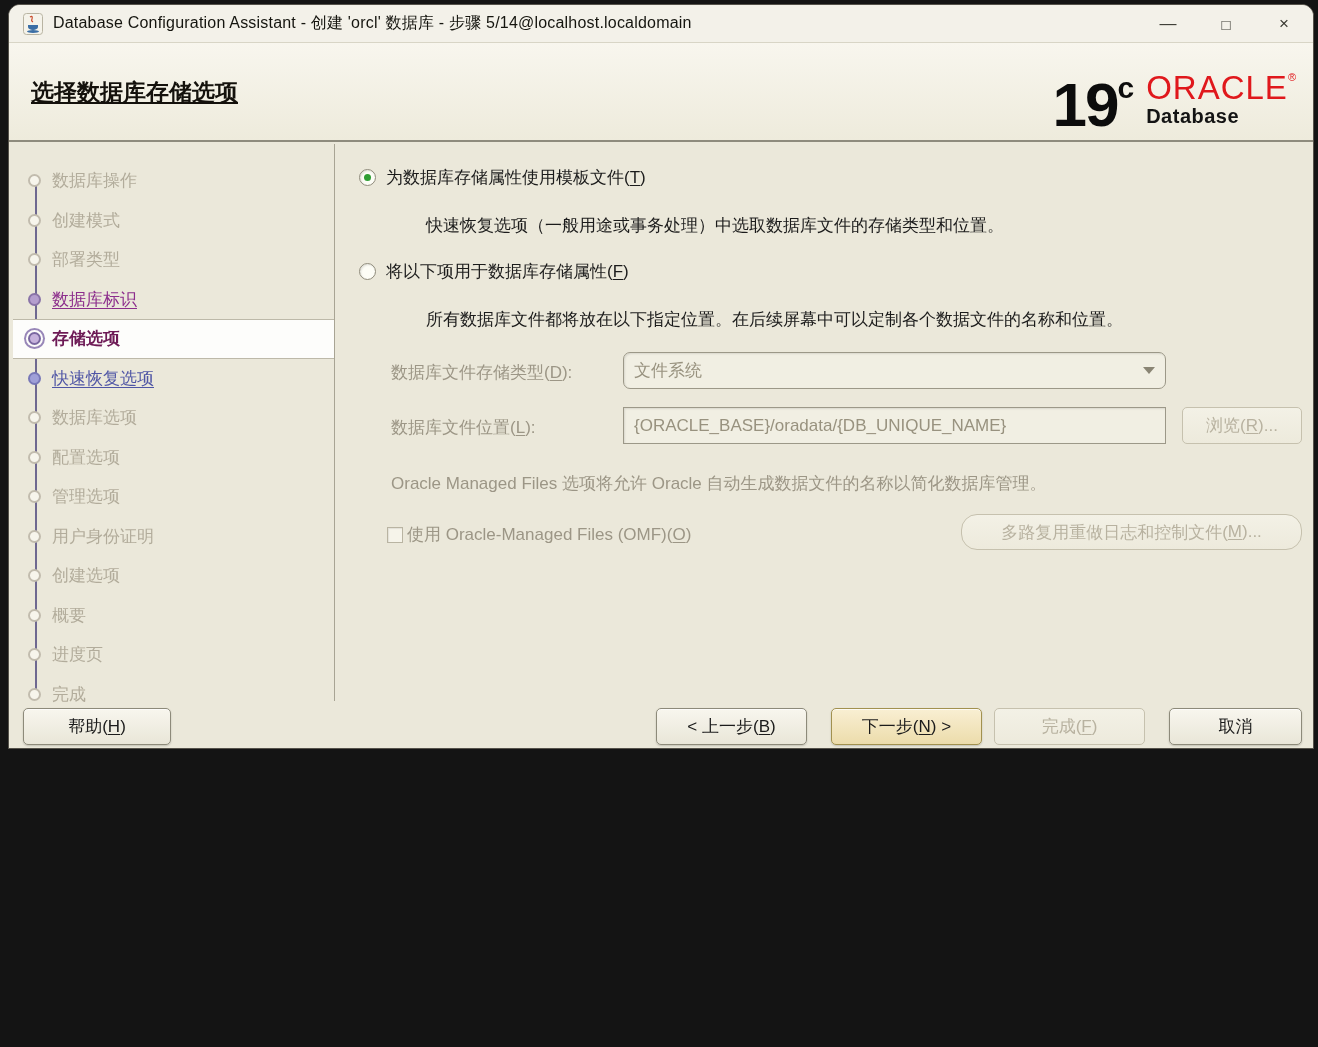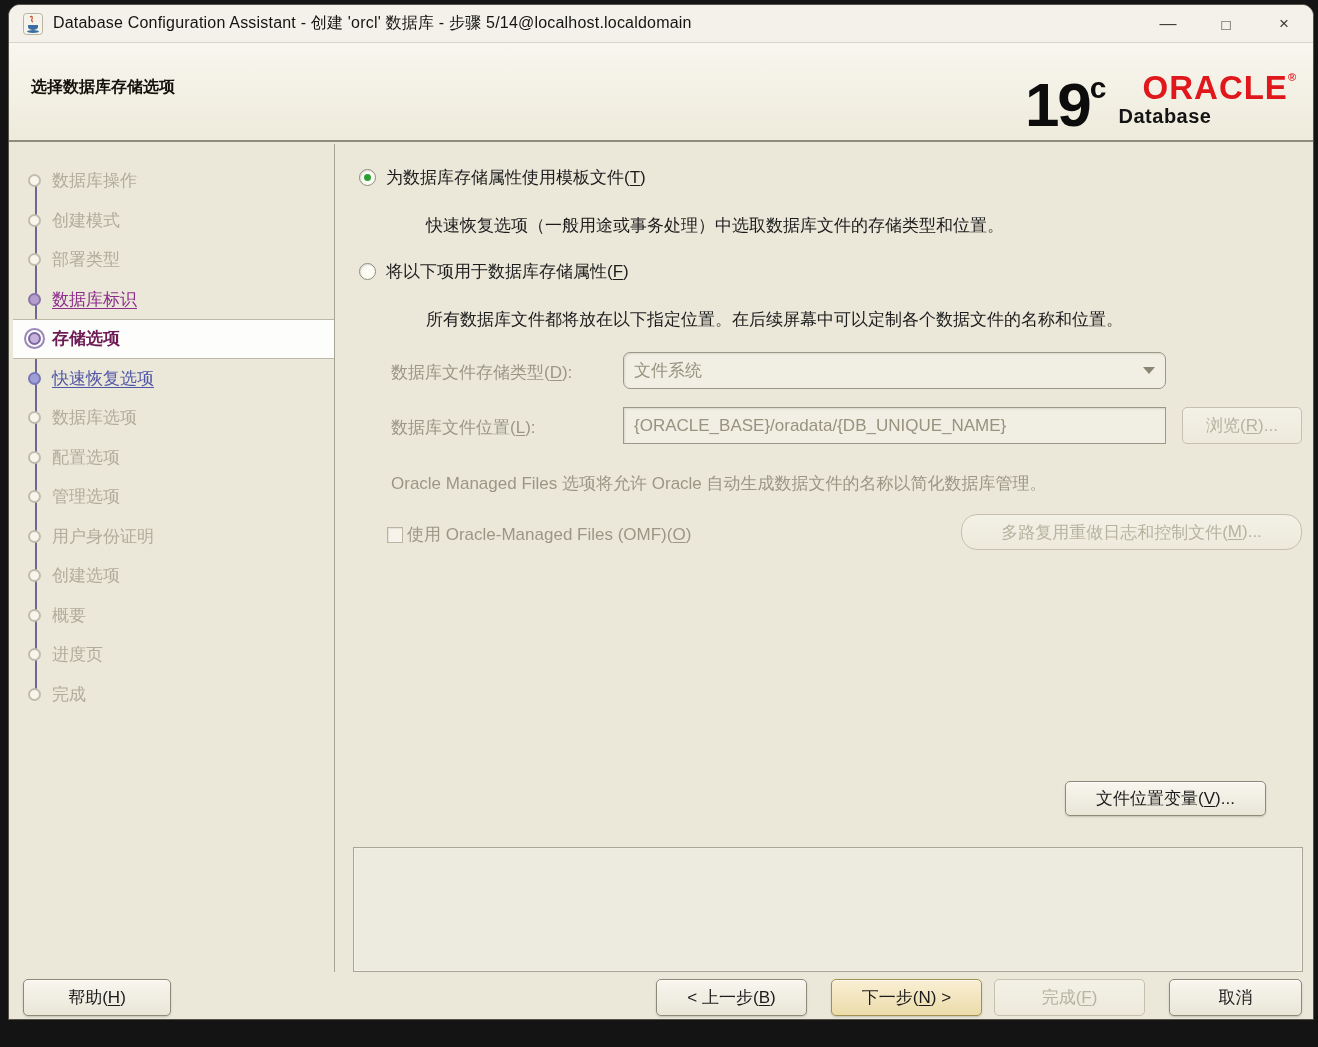--- a/index.html
+++ b/index.html
@@ -1,20 +1,20 @@
 <!DOCTYPE html>
 <html><head>
 <meta charset="utf-8">
 <style>
   * { margin:0; padding:0; box-sizing:border-box; }
   html,body { width:1318px; height:1047px; }
   body { background:#141414; font-family:"Liberation Sans", sans-serif; position:relative; overflow:hidden; }
 
   .window {
-    position:absolute; left:8px; top:4px; width:1306px; height:1016px;
+    position:absolute; left:8px; top:4px; width:1306px; height:745px;
     background:#ebe8da; border-radius:12px 12px 0 0; overflow:hidden;
     border:1px solid #55524a;
   }
 
   
   .titlebar {
     position:absolute; left:0; top:0; right:0; height:38px;
     background:#f3f1e9; border-bottom:1px solid #d8d5c6;
     display:flex; align-items:center; padding-left:14px;
   }
@@ -24,26 +24,26 @@
   .win-btn { width:58px; height:38px; display:flex; align-items:center; justify-content:center;
              font-size:17px; color:#3a3a33; cursor:default; }
   .win-btn.max { font-size:15px; }
 
   
   .header {
     position:absolute; left:0; top:38px; right:0; height:99px;
     background:linear-gradient(180deg,#f8f6ee 0%,#eeebdc 100%);
     border-bottom:2px solid #8e8b7d;
   }
-  .page-title { position:absolute; left:22px; top:34px; font-size:16px; font-weight:bold; color:#14110c; }
+  .page-title { position:absolute; left:22px; top:34px; font-size:23px; font-weight:bold; color:#14110c;text-decoration:underline; }
   .logo { position:absolute; right:16px; top:10px; display:flex; align-items:flex-start; }
   .logo-19 { font-size:62px; line-height:70px; font-weight:bold; color:#0c0c0c; letter-spacing:-2px; }
   .logo-c { font-size:30px; font-weight:bold; vertical-align:28px; letter-spacing:0; }
   .logo-col { margin-left:12px; margin-top:8px; display:flex; flex-direction:column; }
-  .logo-oracle { font-size:33px; line-height:33px; font-weight:bold; color:#e0181c; letter-spacing:1px;margin-left:24px; }
+  .logo-oracle { font-size:33px; line-height:33px; font-weight:normal; color:#e0181c; letter-spacing:1px; }
   .logo-reg { font-size:11px; vertical-align:18px; }
   .logo-db { font-size:20px; line-height:24px; font-weight:bold; color:#141414; letter-spacing:.5px; }
 
   
   .sidebar {
     position:absolute; left:4px; top:139px; width:322px; bottom:47px;
     border-right:1px solid #a8a494;
   }
   .connector { position:absolute; left:22px; width:2px; background:#6e6890; z-index:0; }
   .step { position:relative; height:39.5px; display:flex; align-items:center; padding-left:15px; z-index:1; }

